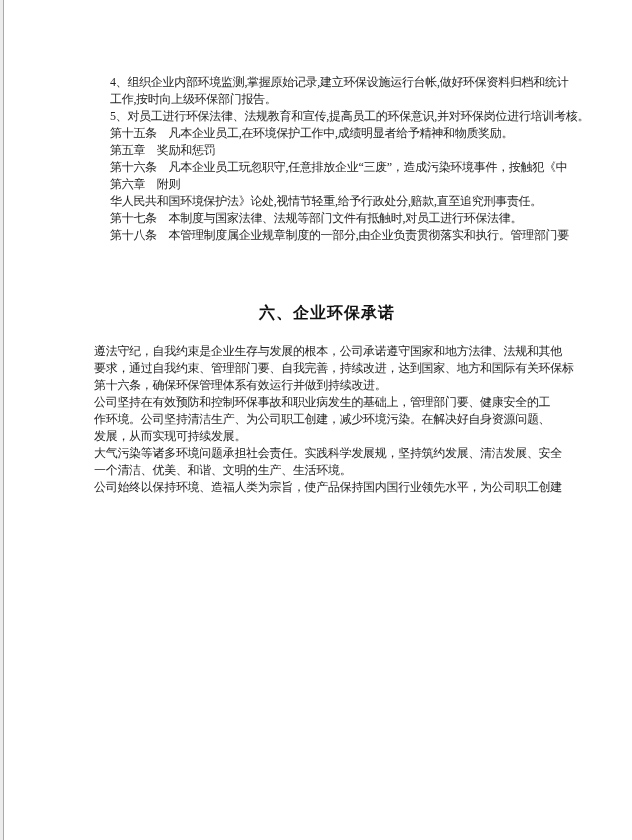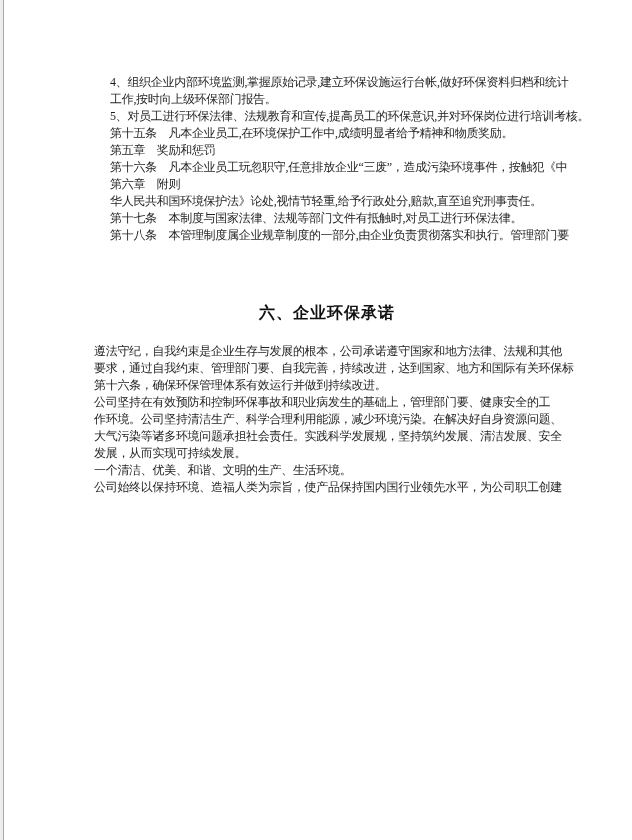--- a/index.html
+++ b/index.html
@@ -82,19 +82,19 @@
     <div class="text-line">第十八条　本管理制度属企业规章制度的一部分,由企业负责贯彻落实和执行。管理部门要</div>
   </div>
 
   <h1 class="heading">六、企业环保承诺</h1>
 
   <div class="commitment-block">
     <div class="text-line">遵法守纪，自我约束是企业生存与发展的根本，公司承诺遵守国家和地方法律、法规和其他</div>
     <div class="text-line">要求，通过自我约束、管理部门要、自我完善，持续改进，达到国家、地方和国际有关环保标</div>
     <div class="text-line">第十六条，确保环保管理体系有效运行并做到持续改进。</div>
     <div class="text-line">公司坚持在有效预防和控制环保事故和职业病发生的基础上，管理部门要、健康安全的工</div>
-    <div class="text-line">作环境。公司坚持清洁生产、科学合理利用能源，减少环境污染。在解决好自身资源问题、</div>
+    <div class="text-line">作环境。公司坚持清洁生产、为公司职工创建，减少环境污染。在解决好自身资源问题、</div>
+    <div class="text-line">发展，从而实现可持续发展。</div>
     <div class="text-line">大气污染等诸多环境问题承担社会责任。实践科学发展规，坚持筑约发展、清洁发展、安全</div>
-    <div class="text-line">发展，从而实现可持续发展。</div>
     <div class="text-line">一个清洁、优美、和谐、文明的生产、生活环境。</div>
     <div class="text-line">公司始终以保持环境、造福人类为宗旨，使产品保持国内国行业领先水平，为公司职工创建</div>
   </div>
 </div>
 
 </body></html>

